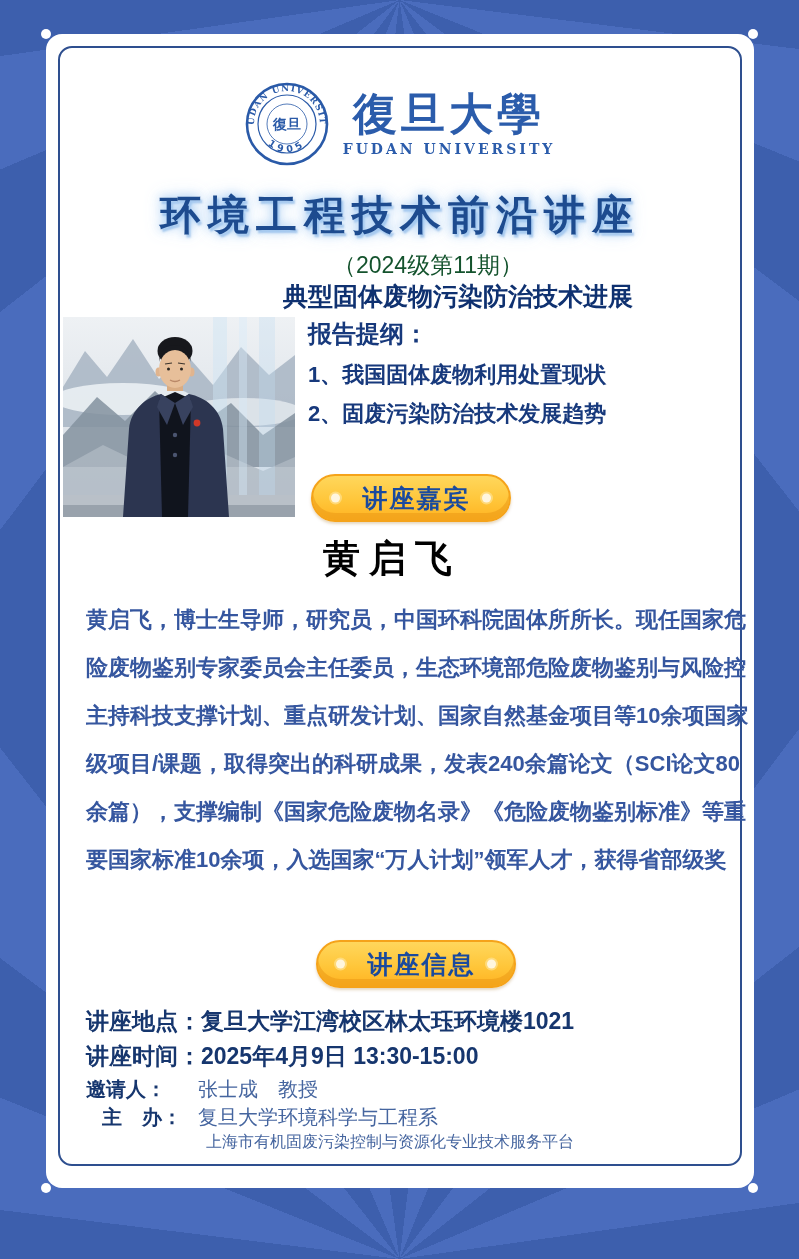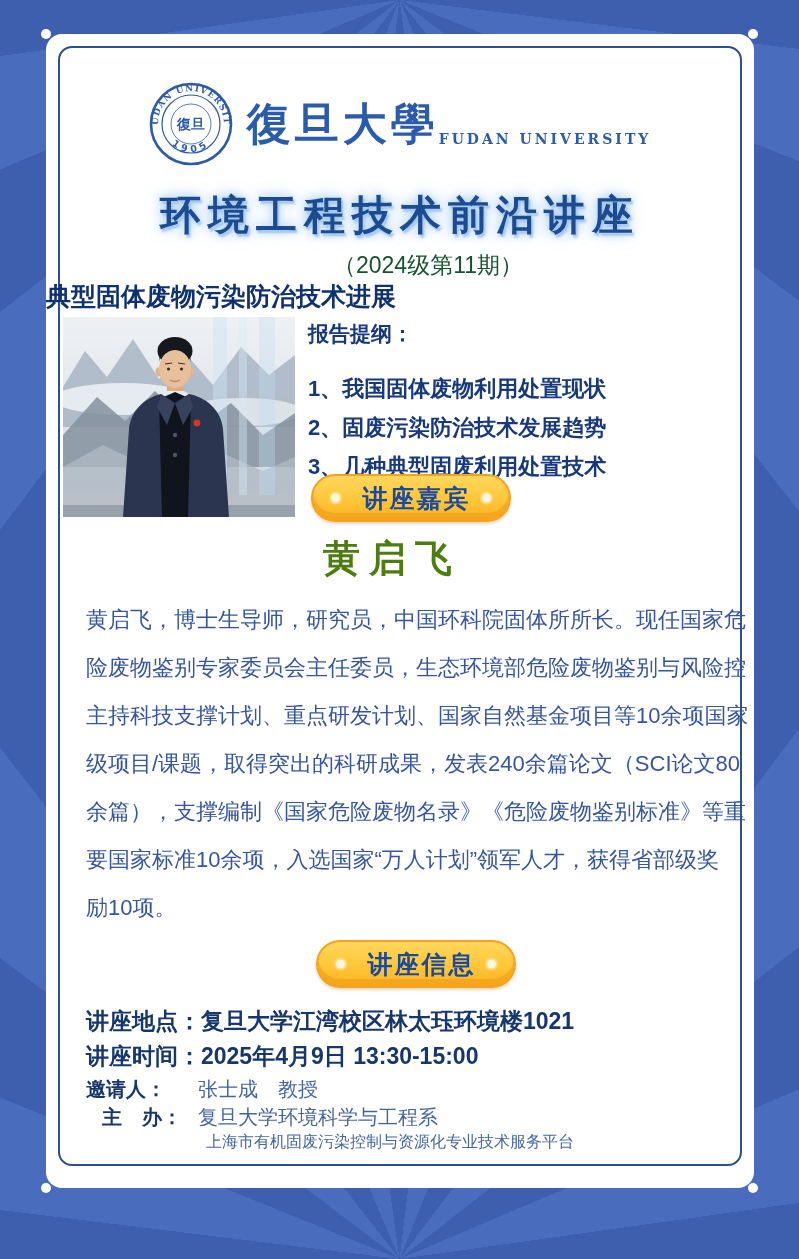--- a/index.html
+++ b/index.html
@@ -18,60 +18,60 @@
     background:#ffffff;border-radius:16px;}
   .frame{position:absolute;left:12px;top:12px;right:12px;bottom:22px;
     border:2px solid #2e4f8f;border-radius:14px;pointer-events:none;}
   .corner-dot{position:absolute;width:10px;height:10px;border-radius:50%;background:#ffffff;}
   .dot-tl{left:41px;top:29px;} .dot-tr{left:748px;top:29px;}
   .dot-bl{left:41px;top:1183px;} .dot-br{left:748px;top:1183px;}
 
   
   .logo-row{position:absolute;left:0;top:48px;width:708px;display:flex;
     justify-content:center;align-items:center;gap:14px;}
-  .logo-name{display:flex;flex-direction:row;align-items:flex-end;}
+  .logo-name{display:flex;flex-direction:column;align-items:center;}
   .logo-calligraphy{font-family:"DejaVu Serif","Liberation Serif",serif;
     font-size:44px;font-weight:700;color:#2b5cab;line-height:1.05;letter-spacing:4px;}
   .logo-en{font-family:"DejaVu Serif","Liberation Serif",serif;
     font-size:14px;font-weight:700;color:#2b5cab;letter-spacing:3px;margin-top:3px;}
 
   
   .main-title{position:absolute;left:0;top:154px;width:708px;text-align:center;
     font-size:41px;font-weight:800;letter-spacing:7px;color:#1d4b8f;white-space:nowrap;
     text-shadow:0 0 10px rgba(150,195,240,.95),0 0 18px rgba(185,215,248,.85),2px 3px 2px rgba(160,195,235,.9);}
   .issue{position:absolute;left:0;top:216px;width:764px;text-align:center;
     font-size:23px;font-weight:500;color:#14532d;white-space:nowrap;}
-  .subtitle{position:absolute;left:0;top:246px;width:587px;text-align:left;
+  .subtitle{position:absolute;left:0;top:246px;width:587px;text-align:right;
     font-size:25px;font-weight:800;color:#0f3170;white-space:nowrap;}
 
   
   .photo{position:absolute;left:17px;top:283px;width:232px;height:200px;overflow:hidden;}
   .outline{position:absolute;left:262px;top:287px;width:430px;color:#17397c;}
-  .outline-heading{font-size:21px;font-weight:800;line-height:26px;margin-bottom:30px;white-space:nowrap;}
+  .outline-heading{font-size:24px;font-weight:800;line-height:26px;margin-bottom:16px;white-space:nowrap;}
   .outline-item{font-size:22px;font-weight:800;line-height:24px;margin-bottom:15px;white-space:nowrap;}
 
   
   .pill{position:absolute;width:200px;height:48px;border-radius:26px;
     background:linear-gradient(180deg,#ffd75c,#ffc63a 55%,#ffb321);
     border:2px solid #f5a31a;box-sizing:border-box;
     box-shadow:inset 0 -7px 0 rgba(233,150,20,.5),0 2px 3px rgba(150,95,0,.25);
     display:flex;align-items:center;justify-content:center;}
   .pill-label{font-size:25px;font-weight:800;color:#1a4a9e;letter-spacing:2px;white-space:nowrap;margin-left:11px;}
   .pill-dot{position:absolute;top:50%;width:9px;height:9px;border-radius:50%;
     background:#fff6df;transform:translateY(-50%);box-shadow:0 0 0 2px rgba(255,233,170,.55);}
   .pill-dot.left{left:18px;} .pill-dot.right{right:18px;}
   .btn-guest{left:265px;top:440px;}
   .btn-info{left:270px;top:906px;}
 
   
   .speaker-name{position:absolute;left:0;top:500px;width:692px;text-align:center;
     font-family:"DejaVu Serif","Liberation Serif",serif;
-    font-size:37px;font-weight:700;letter-spacing:9px;color:#4d7c0f;white-space:nowrap;}
+    font-size:37px;font-weight:700;letter-spacing:9px;color:#000000;white-space:nowrap;}
   .bio{position:absolute;left:40px;top:562px;width:640px;}
-  .bio-line{font-size:22px;font-weight:400;line-height:48px;color:#35569f;white-space:nowrap;}
+  .bio-line{font-size:22px;font-weight:700;line-height:48px;color:#35569f;white-space:nowrap;}
 
   
   .info-line{position:absolute;left:40px;white-space:nowrap;}
   .loc-line{top:972px;font-size:23px;font-weight:800;color:#16366e;}
   .time-line{top:1007px;font-size:23px;font-weight:800;color:#16366e;}
   .kv-line{font-size:20px;}
   .inviter-line{top:1042px;} .organizer-line{top:1070px;text-align:center;}
   .kv-label{display:inline-block;width:112px;font-weight:800;color:#16366e;}
   .kv-value{font-weight:500;color:#45659f;}
   .platform-line{position:absolute;left:160px;top:1098px;font-size:16px;
@@ -148,38 +148,36 @@
       <circle cx="118.5" cy="52" r="1.5" fill="#2a2622"></circle>
       <path d="M102,47 L109,46" stroke="#3a322b" stroke-width="1.2" fill="none"></path>
       <path d="M115,46 L122,47" stroke="#3a322b" stroke-width="1.2" fill="none"></path>
       <path d="M107,63 Q112,66 117,63" stroke="#b98868" stroke-width="1.3" fill="none"></path>
     </svg>
 
     <div class="outline">
       <div class="outline-heading">报告提纲：</div>
       <div class="outline-item">1、我国固体废物利用处置现状</div>
       <div class="outline-item">2、固废污染防治技术发展趋势</div>
-      <div class="outline-item">3、几种典型固废利用处置技术</div>
     </div>
 
     <div class="pill btn-guest">
       <span class="pill-dot left"></span>
       <span class="pill-label">讲座嘉宾</span>
       <span class="pill-dot right"></span>
     </div>
 
     <div class="speaker-name">黄启飞</div>
     <div class="bio">
       <div class="bio-line">黄启飞，博士生导师，研究员，中国环科院固体所所长。现任国家危</div>
       <div class="bio-line">险废物鉴别专家委员会主任委员，生态环境部危险废物鉴别与风险控</div>
       <div class="bio-line">主持科技支撑计划、重点研发计划、国家自然基金项目等10余项国家</div>
       <div class="bio-line">级项目/课题，取得突出的科研成果，发表240余篇论文（SCI论文80</div>
       <div class="bio-line">余篇），支撑编制《国家危险废物名录》《危险废物鉴别标准》等重</div>
       <div class="bio-line">要国家标准10余项，入选国家“万人计划”领军人才，获得省部级奖</div>
-      <div class="bio-line">励10项。</div>
     </div>
 
     <div class="pill btn-info">
       <span class="pill-dot left"></span>
       <span class="pill-label">讲座信息</span>
       <span class="pill-dot right"></span>
     </div>
 
     <div class="info-line loc-line">
       <span>讲座地点：</span><span>复旦大学江湾校区林太珏环境楼1021</span>

